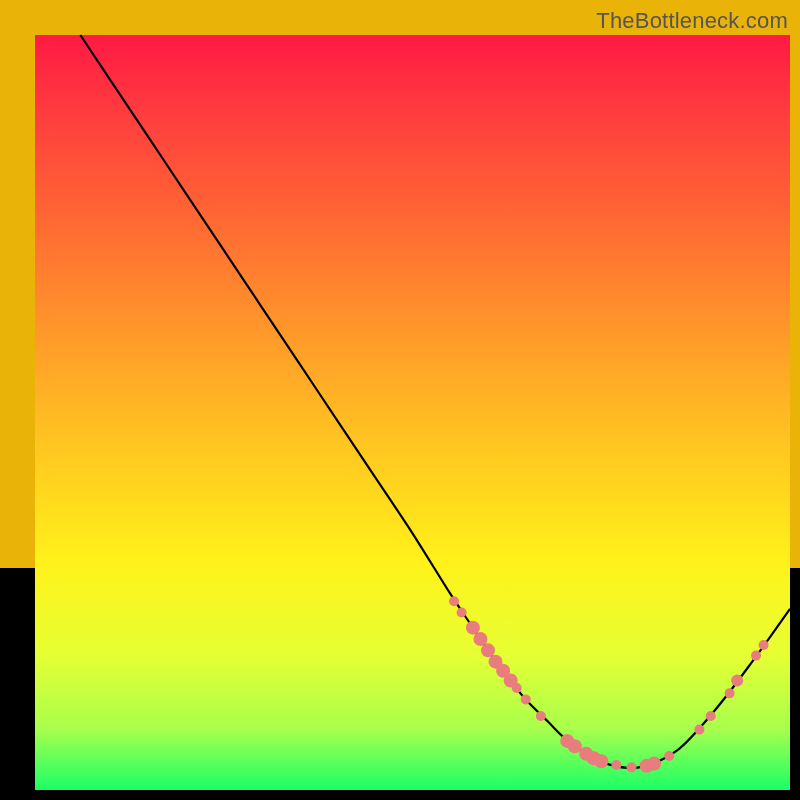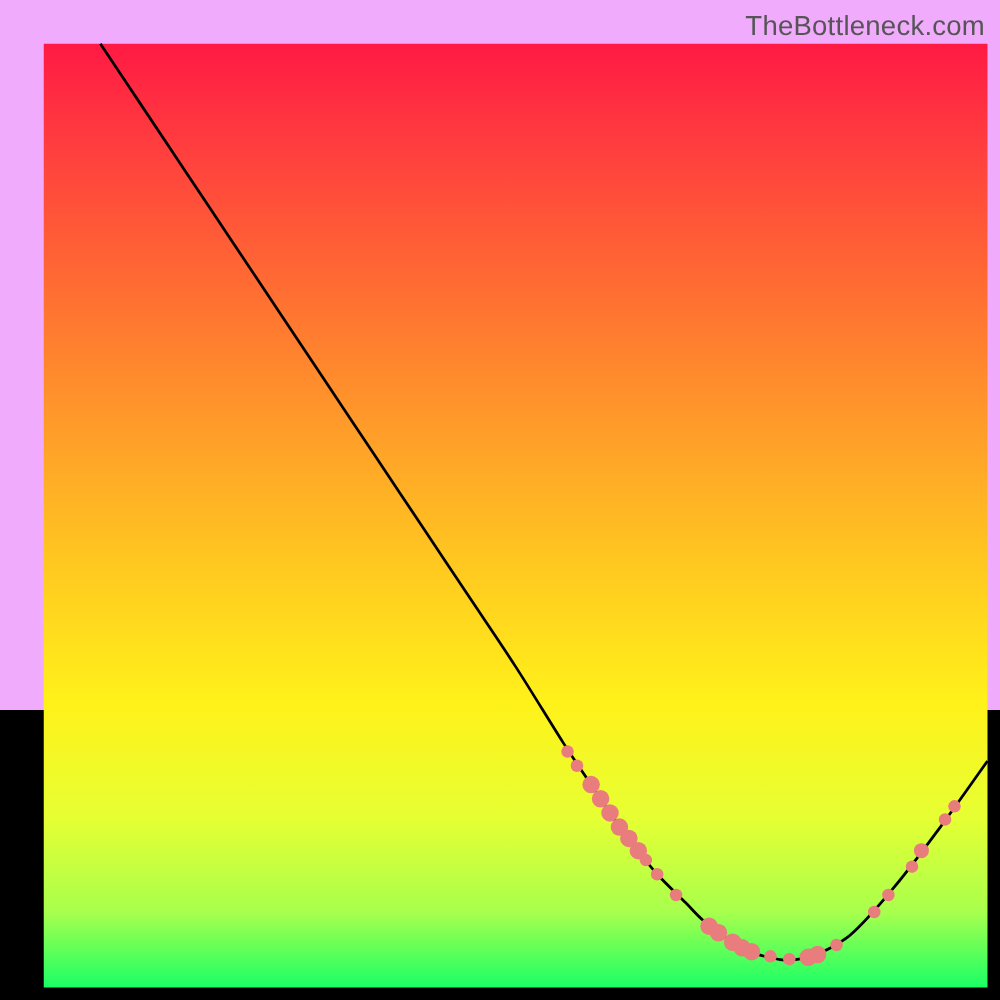--- a/index.html
+++ b/index.html
@@ -8,21 +8,21 @@
     background: #000;
     width: 800px;
     height: 800px;
     overflow: hidden;
     font-family: Arial, sans-serif;
   }
   .chart-container {
     position: relative;
     width: 800px;
     height: 568px;
-    background: #f0abfc;
+    background: #eab308;
   }
   .watermark {
     position: absolute;
     top: 8px;
     right: 12px;
     color: #555;
     font-size: 22px;
     font-weight: 500;
     letter-spacing: 0.2px;
     z-index: 10;

